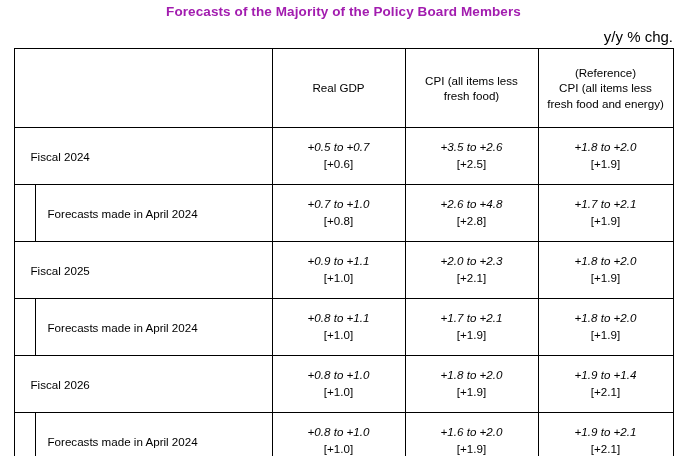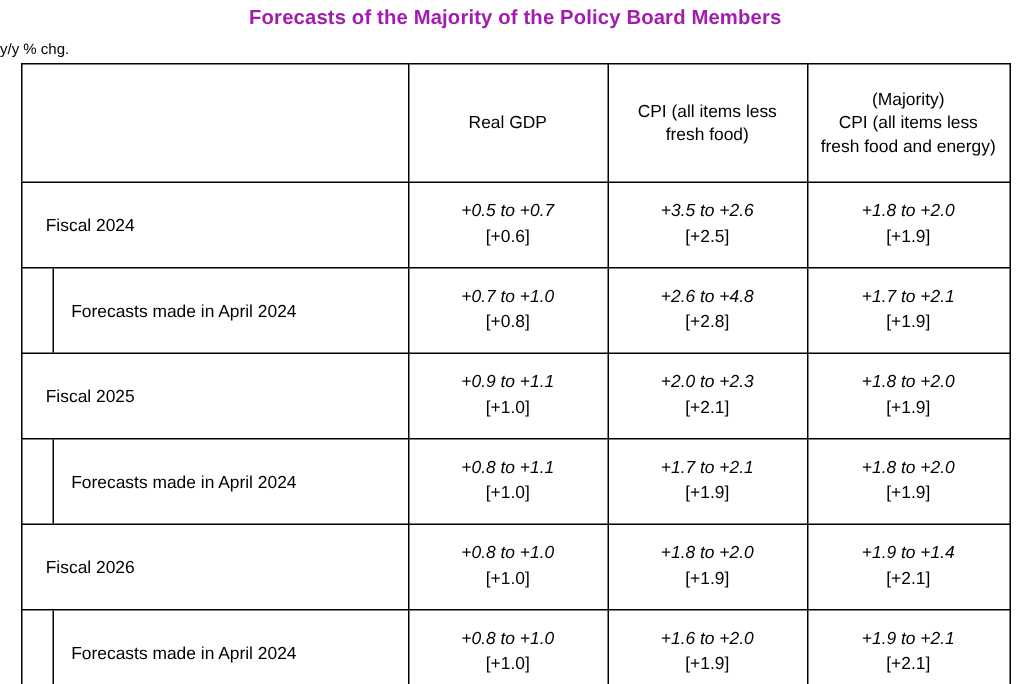--- a/index.html
+++ b/index.html
@@ -22,21 +22,22 @@
   }
   .doc-title {
     text-align: center;
     color: #a21caf;
     font-weight: bold;
     font-size: 13.5px;
     padding-top: 4px;
     letter-spacing: 0.1px;
   }
   .unit-note {
-    font-size: 10px;
+    text-align: right;
+    font-size: 15px;
     padding-right: 14px;
     padding-top: 9px;
     padding-bottom: 3px;
   }
   table.forecast {
     border-collapse: collapse;
     table-layout: fixed;
     width: 659px;
     margin: 0 auto;
     border: 1.3px solid #000;
@@ -128,21 +129,21 @@
           <div class="hdr-inner">Real GDP</div>
         </td>
         <td class="hdr">
           <div class="hdr-inner">
             <span>CPI (all items less</span><br>
             <span>fresh food)</span>
           </div>
         </td>
         <td class="hdr">
           <div class="hdr-inner">
-            <span>(Majority)</span><br>
+            <span>(Reference)</span><br>
             <span>CPI (all items less</span><br>
             <span>fresh food and energy)</span>
           </div>
         </td>
       </tr>
 
       <tr class="group-start">
         <td class="lbl">
           <div class="lbl-plain">Fiscal 2024</div>
         </td>

